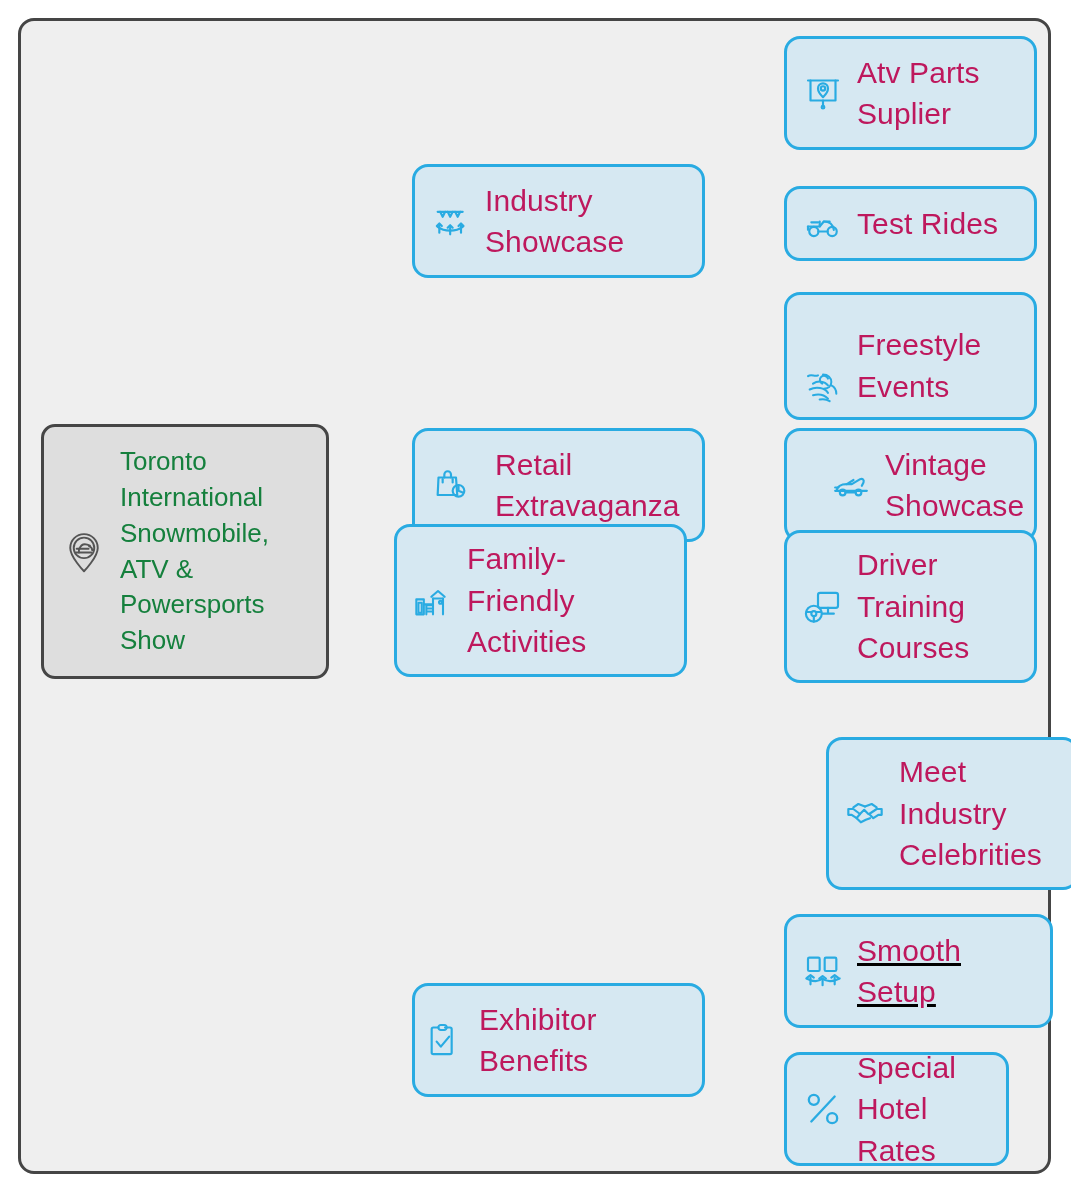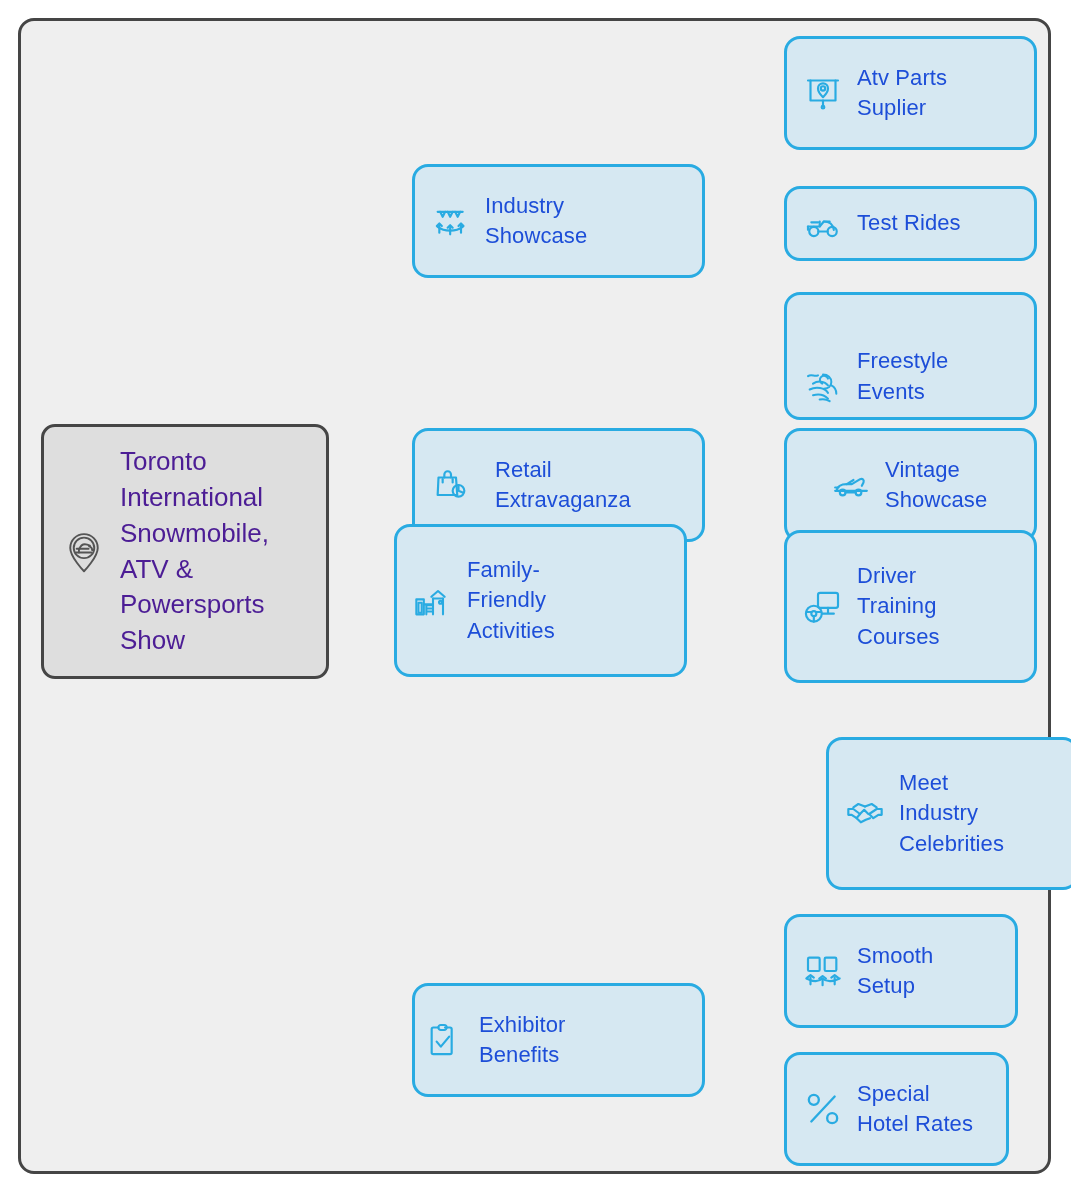--- a/index.html
+++ b/index.html
@@ -34,22 +34,22 @@
     display: flex;
     flex-direction: row;
     align-items: center;
     gap: 14px;
     padding: 10px 16px;
     border-radius: 16px;
     border: 3px solid #29abe2;
     background: #d6e8f2;
   }
   .node .label {
-    color: #1d4ed8;
-    font-size: 22px;
+    color: #be185d;
+    font-size: 30px;
     line-height: 1.38;
     letter-spacing: 0.1px;
     white-space: pre-line;
   }
   .node .ico {
     flex: 0 0 auto;
     width: 40px;
     height: 40px;
     display: block;
   }
@@ -66,42 +66,42 @@
     padding: 12px 18px;
     left: 20px;
     top: 403px;
     width: 288px;
     height: 255px;
     border-radius: 14px;
     border: 3px solid #454545;
     background: #dedede;
   }
   #root-node .label {
-    color: #4c1d95;
+    color: #15803d;
     font-size: 26px;
     line-height: 1.38;
     white-space: pre-line;
   }
   #root-node .ico { flex: 0 0 auto; width: 44px; height: 44px; }
   #root-node .ico svg { display: block; width: 44px; height: 44px; }
 
   
   #n-industry-showcase   { left: 391px; top: 143px;  width: 293px; height: 114px; }
   #n-retail              { left: 391px; top: 407px;  width: 293px; height: 114px; gap: 24px; }
   #n-family              { left: 373px; top: 503px;  width: 293px; height: 153px; z-index: 3; }
   #n-exhibitor           { left: 391px; top: 962px;  width: 293px; height: 114px; padding-left: 10px; }
 
   
   #n-atv-parts      { left: 763px; top: 15px;   width: 253px; height: 114px; }
   #n-test-rides     { left: 763px; top: 165px;  width: 253px; height: 75px;  }
   #n-freestyle      { left: 763px; top: 271px;  width: 253px; height: 128px; align-items: flex-end; }
   #n-vintage        { left: 763px; top: 407px;  width: 253px; height: 114px; padding-left: 44px; }
   #n-driver         { left: 763px; top: 509px;  width: 253px; height: 153px; z-index: 3; }
   #n-meet-celebs    { left: 805px; top: 716px;  width: 253px; height: 153px; }
-  #n-smooth-setup   { left: 763px; top: 893px;  width: 234px; height: 114px; }
+  #n-smooth-setup   { left: 763px; top: 893px;  width: 269px; height: 114px; text-decoration: underline; }
   #n-hotel-rates    { left: 763px; top: 1031px; width: 225px; height: 114px; }
 </style>
 </head>
 <body>
 
 <div id="mindmap-canvas">
 
   <div id="root-node">
     <span class="ico">
       <svg viewBox="0 0 48 48" fill="none" stroke="#555" stroke-width="2.1" stroke-linecap="round" stroke-linejoin="round">

